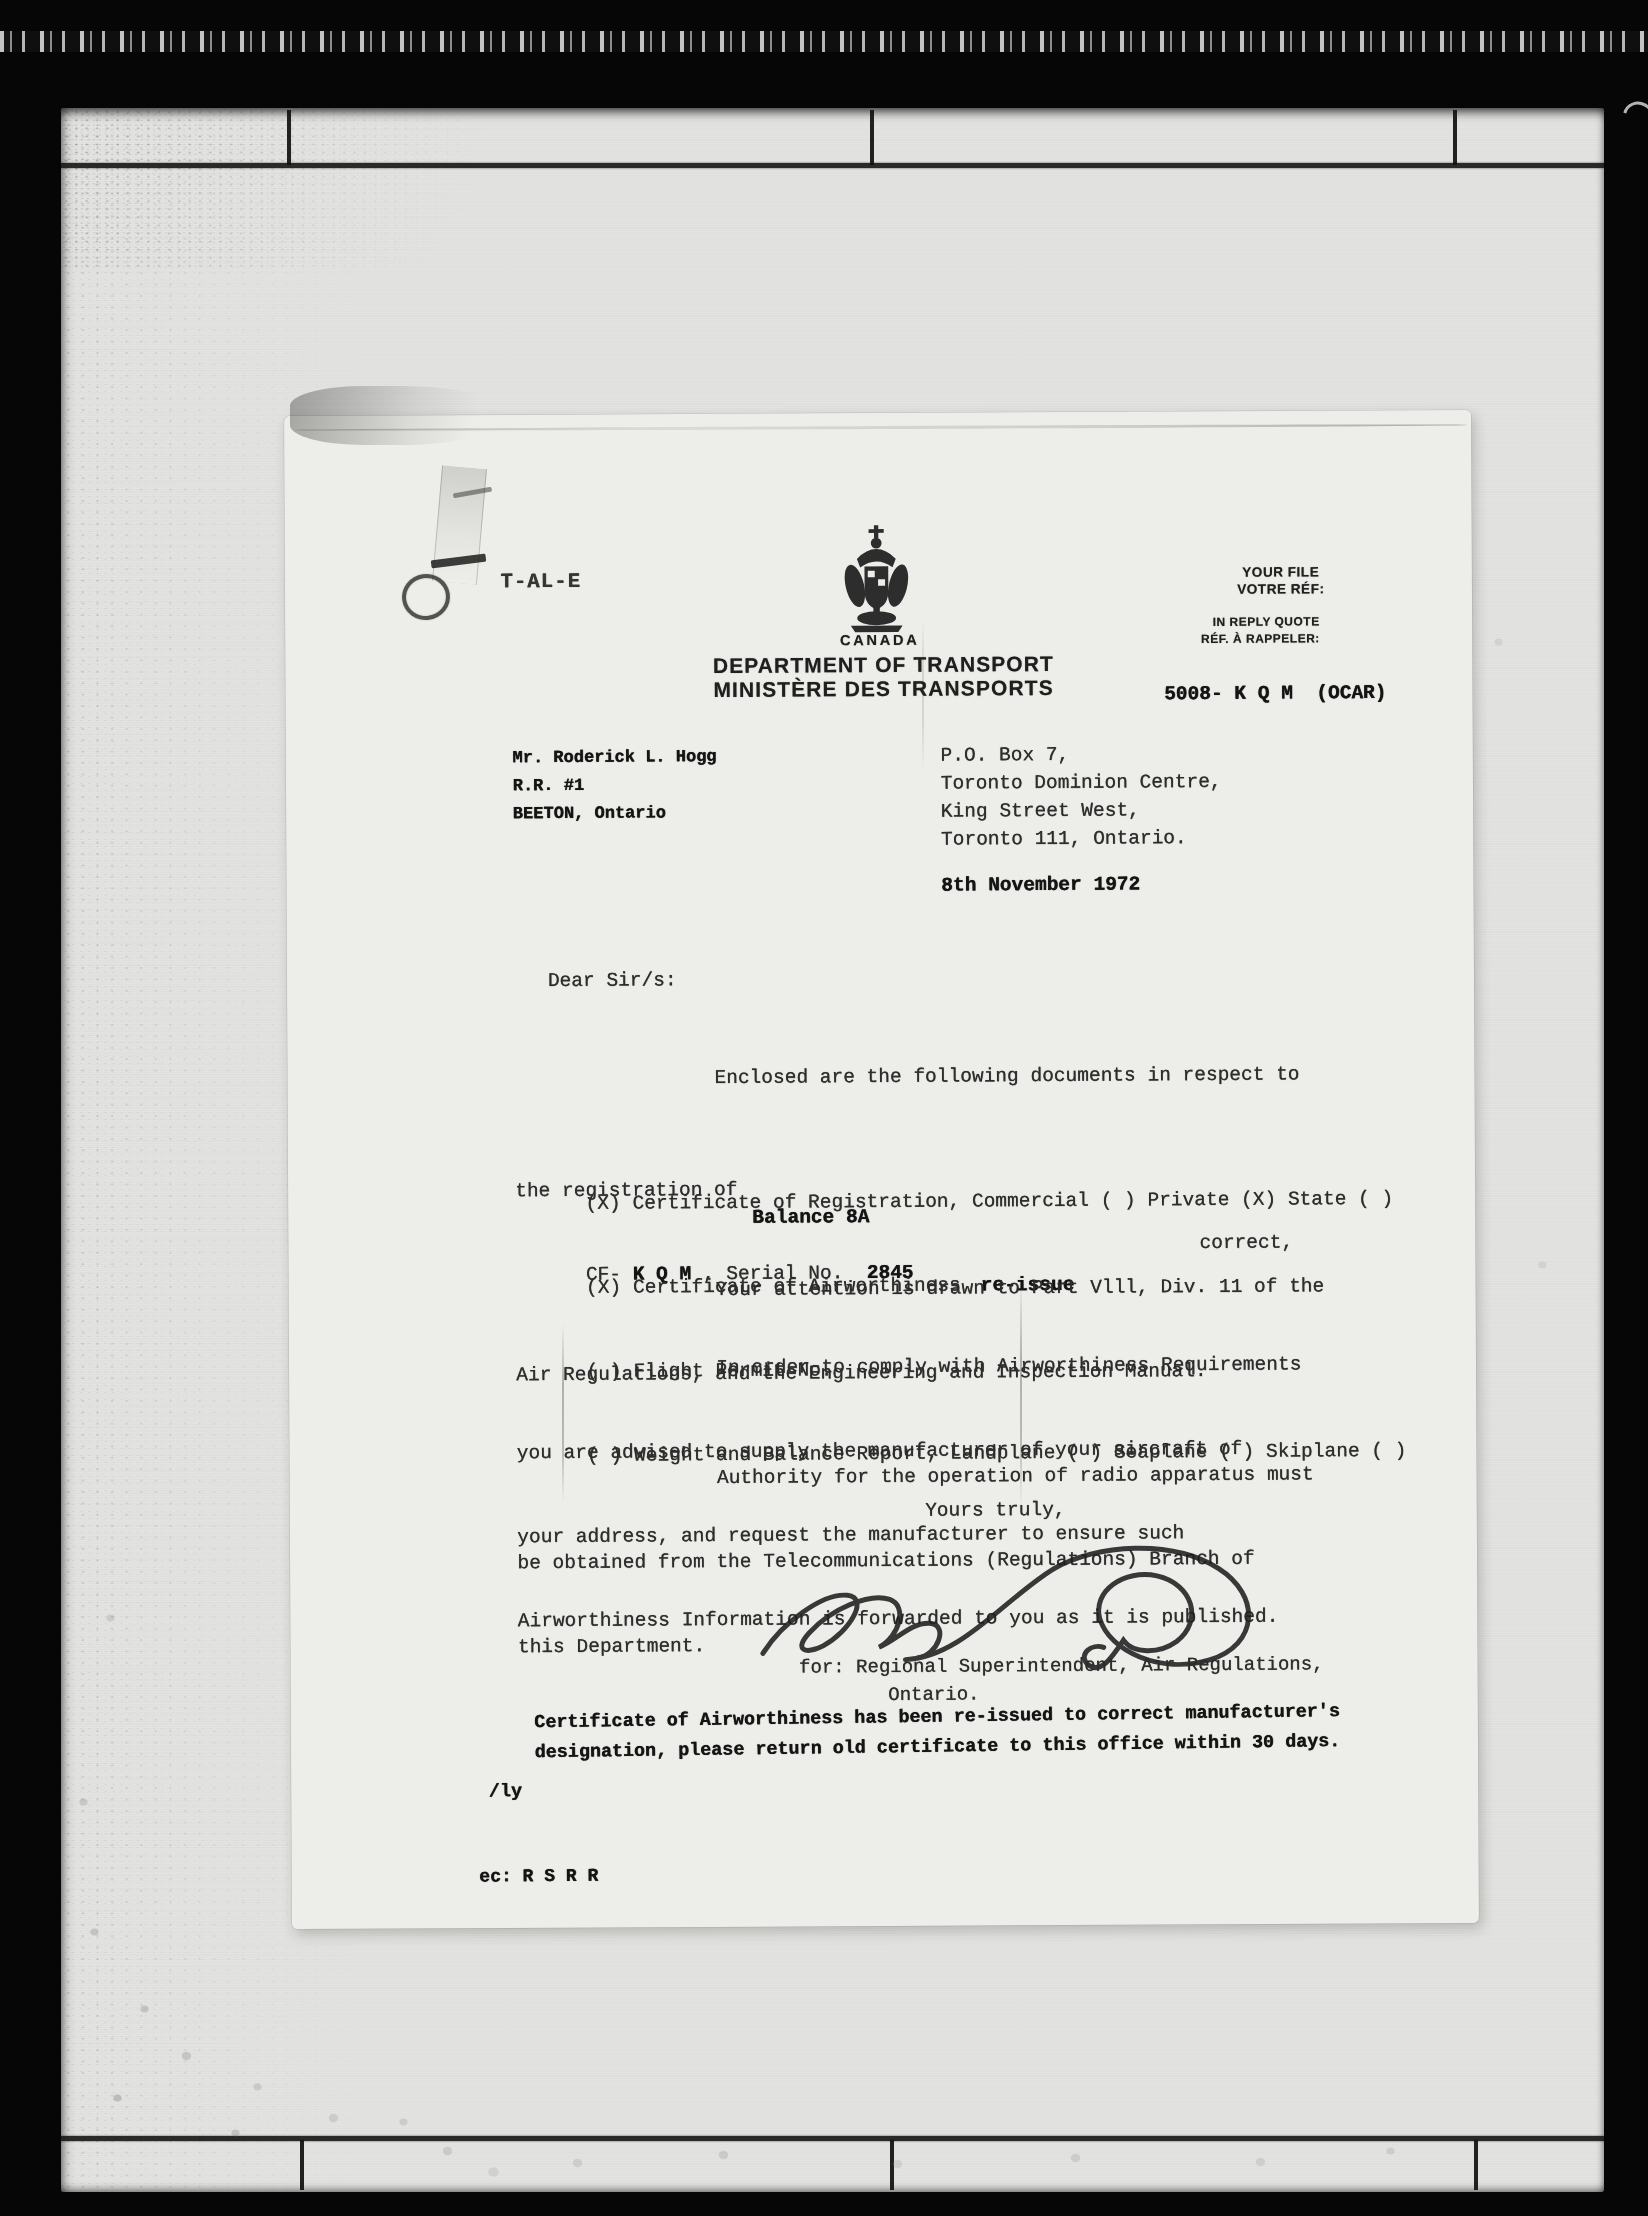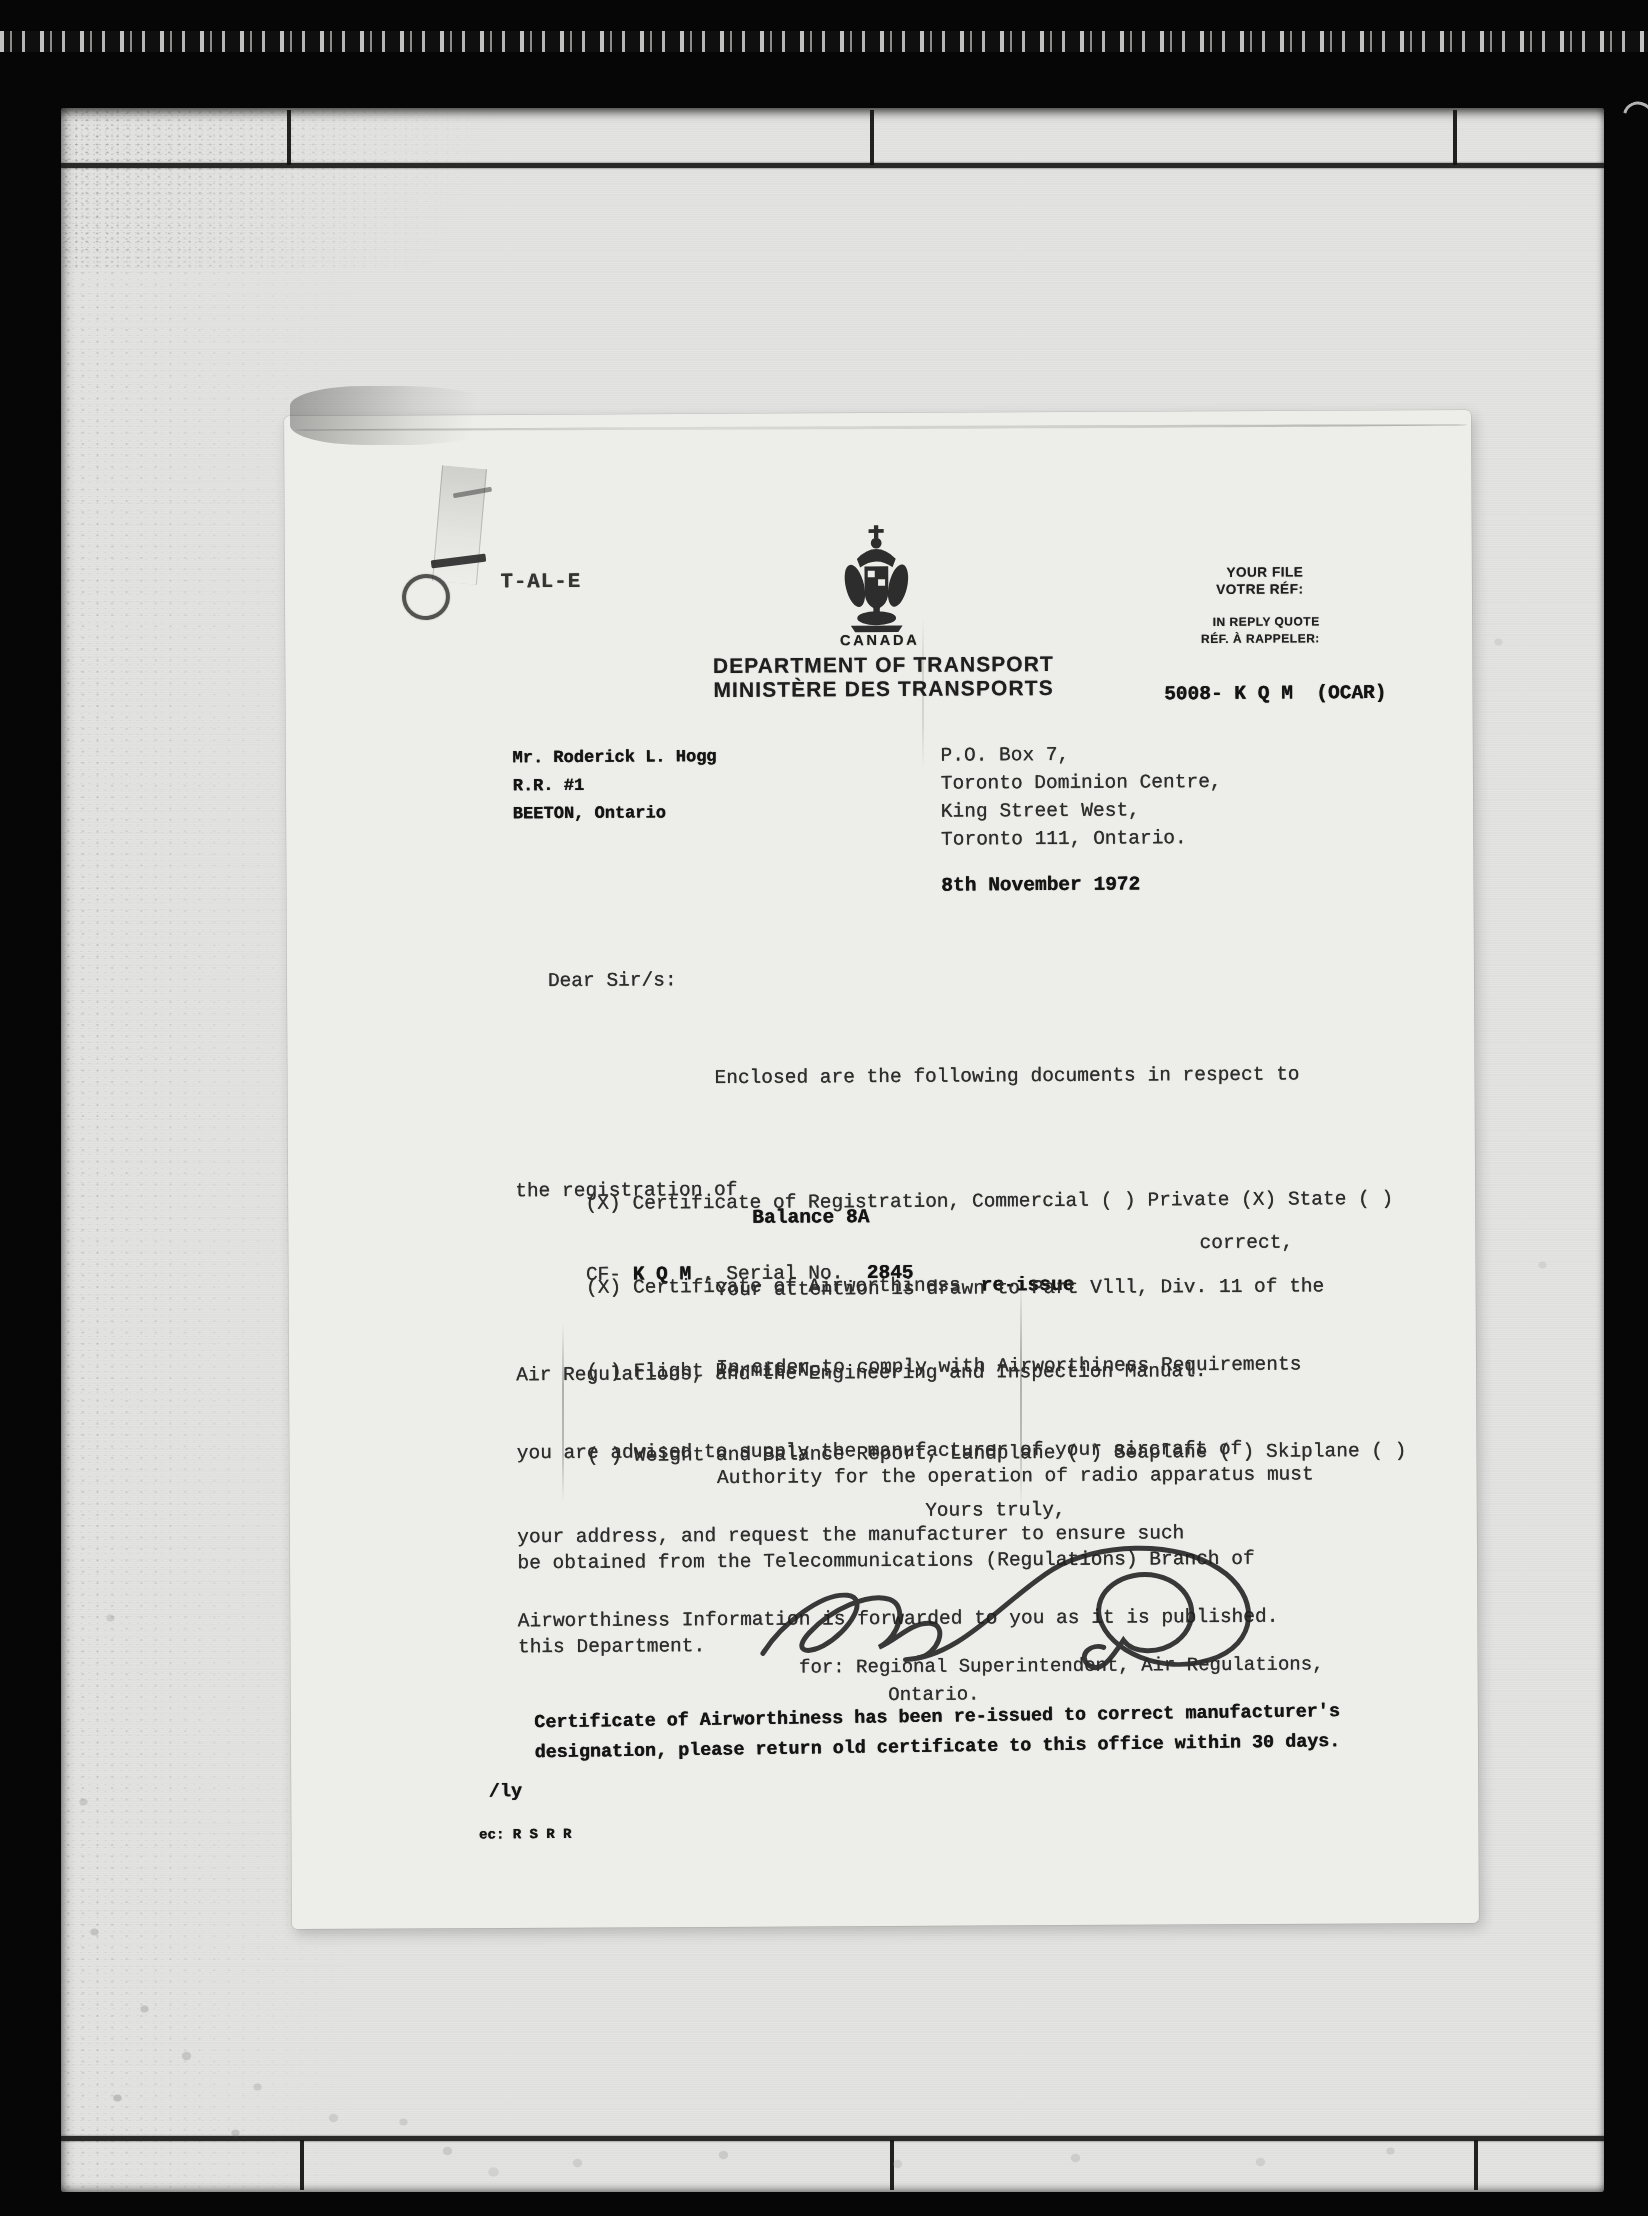--- a/index.html
+++ b/index.html
@@ -171,21 +171,21 @@
       <ellipse cx="76" cy="172" rx="36" ry="13"></ellipse>
       <path d="M28 186 h96 l-8 12 h-80 Z"></path>
       <rect x="70" y="150" width="12" height="26"></rect>
     </g>
   </svg>
 
   <div class="abs print" style="left:780px;top:632px;width:206px;text-align:center;font-size:14.6px;letter-spacing:2.7px">CANADA</div>
   <div class="abs print" style="left:667px;top:653px;width:439px;text-align:center;font-size:21px;letter-spacing:1.1px">DEPARTMENT OF TRANSPORT</div>
   <div class="abs print" style="left:667px;top:677px;width:439px;text-align:center;font-size:21px;letter-spacing:1.1px">MINISTÈRE DES TRANSPORTS</div>
 
-  <div class="abs print" style="right:341px;top:566px;text-align:right;font-size:13.6px;line-height:17px;letter-spacing:0.5px">
+  <div class="abs print" style="right:320px;top:566px;text-align:center;font-size:13.6px;line-height:17px;letter-spacing:0.5px">
     <div>YOUR FILE</div>
     <div>VOTRE RÉF:</div>
   </div>
   <div class="abs print" style="right:325px;top:616px;text-align:right;font-size:12px;line-height:17px;letter-spacing:0.5px">
     <div>IN REPLY QUOTE</div>
     <div>RÉF. À RAPPELER:</div>
   </div>
 
   <div class="abs mono-b body-size" style="left:1167px;top:682px">5008- K Q M  (OCAR)</div>
 
@@ -262,16 +262,16 @@
 
   <div class="abs mono" style="left:796px;top:1653px;font-size:19px;line-height:28px">for: Regional Superintendent, Air Regulations,</div>
   <div class="abs mono" style="left:885px;top:1681px;font-size:19px;line-height:28px">Ontario.</div>
 
   <div class="abs" style="left:531px;top:1703px;transform:rotate(-0.45deg)">
     <div class="mono-b" style="font-size:18.4px;line-height:30px">Certificate of Airworthiness has been re-issued to correct manufacturer's</div>
     <div class="mono-b" style="font-size:18.4px;line-height:30px">designation, please return old certificate to this office within 30 days.</div>
   </div>
 
   <div class="abs mono-b" style="left:485px;top:1779px;font-size:18.4px">/ly</div>
-  <div class="abs mono-b" style="left:475px;top:1824px;font-size:14px">ec: R S R R</div>
+  <div class="abs mono-b" style="left:475px;top:1864px;font-size:18px">ec: R S R R</div>
 
 </div>
 
 
 </body></html>

